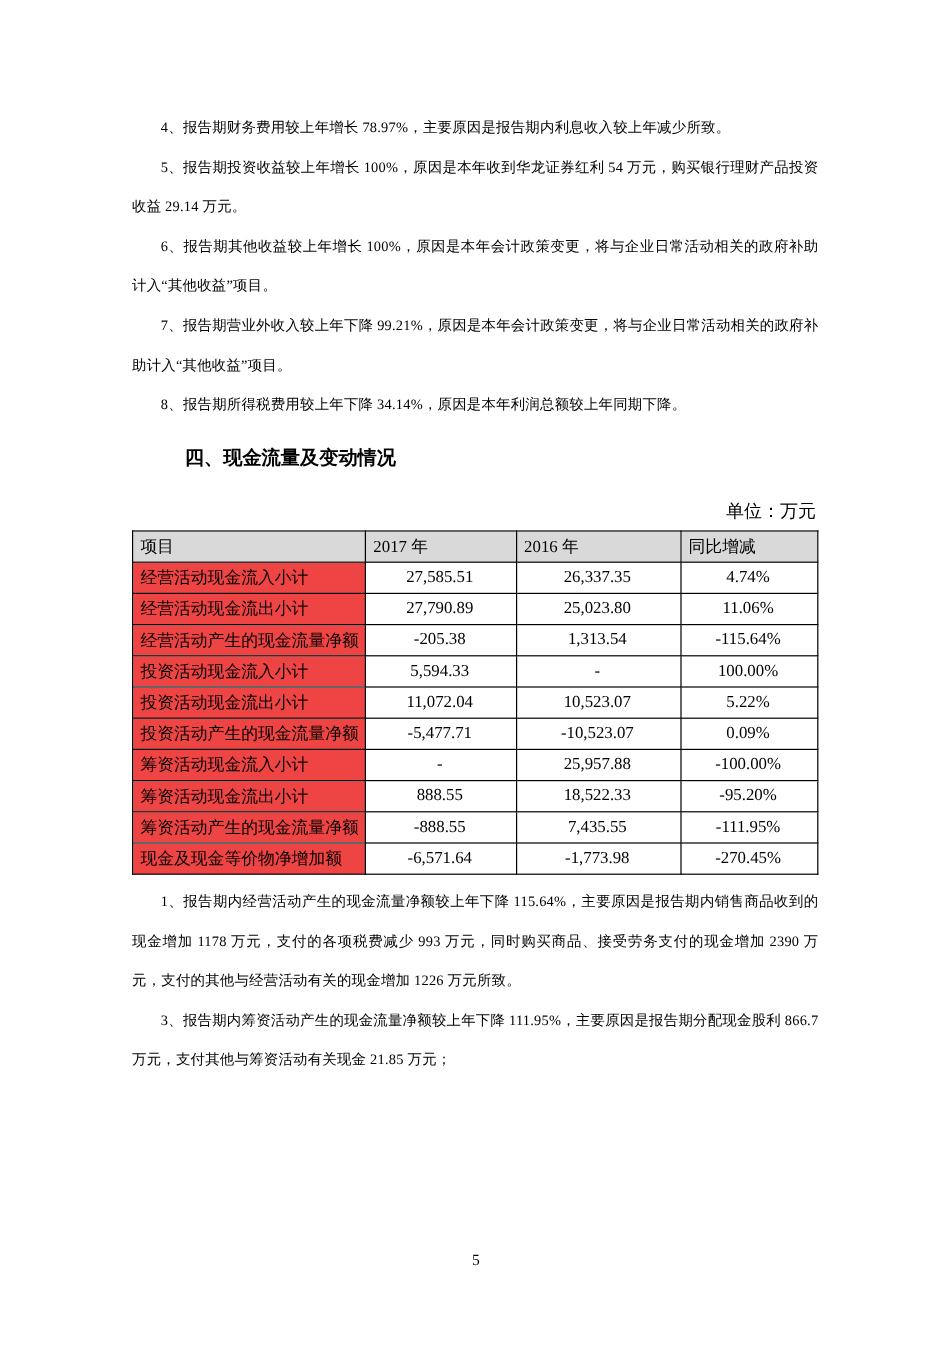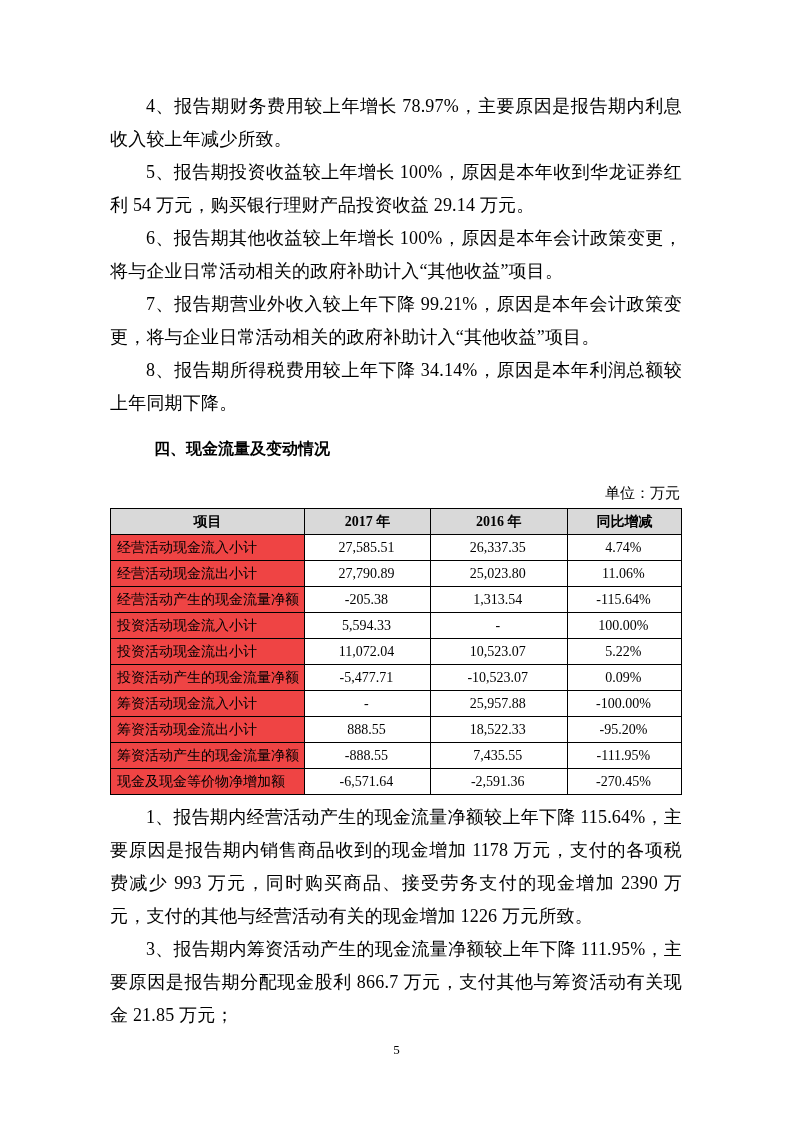--- a/index.html
+++ b/index.html
@@ -20,21 +20,21 @@
     inset: 0;
   }
   .content {
     position: absolute;
     left: 110px;
     top: 90px;
     width: 572px;
   }
   p.para {
     margin: 0;
-    font-size: 18px;
+    font-size: 12px;
     line-height: 33px;
     text-align: justify;
     text-indent: 2em;
     letter-spacing: 0.2px;
   }
   .heading {
     margin: 12px;
     font-size: 16px;
     line-height: 34px;
     font-weight: bold;
@@ -56,22 +56,22 @@
   table.cash-table th,
   table.cash-table td {
     border: 1px solid #000000;
     height: 19px;
     padding: 3px 6px;
     overflow: hidden;
     white-space: nowrap;
   }
   table.cash-table th {
     background: #d9d9d9;
-    font-weight: bold;
-    text-align: center;
+    font-weight: normal;
+    text-align: left;
   }
   table.cash-table td.c-label {
     background: #ef4444;
     text-align: left;
   }
   table.cash-table td.c-num {
     text-align: center;
     padding-right: 8px;
     margin-left: 35px;
   }
@@ -166,21 +166,21 @@
           </tr>
           <tr>
             <td class="c-label">筹资活动产生的现金流量净额</td>
             <td class="c-num">-888.55</td>
             <td class="c-num">7,435.55</td>
             <td class="c-num">-111.95%</td>
           </tr>
           <tr>
             <td class="c-label">现金及现金等价物净增加额</td>
             <td class="c-num">-6,571.64</td>
-            <td class="c-num">-2,591.36</td>
+            <td class="c-num">-1,773.98</td>
             <td class="c-num">-270.45%</td>
           </tr>
         </tbody>
     </table>
 
     <p class="para">1、报告期内经营活动产生的现金流量净额较上年下降 115.64%，主要原因是报告期内销售商品收到的现金增加 1178 万元，支付的各项税费减少 993 万元，同时购买商品、接受劳务支付的现金增加 2390 万元，支付的其他与经营活动有关的现金增加 1226 万元所致。</p>
     <p class="para">3、报告期内筹资活动产生的现金流量净额较上年下降 111.95%，主要原因是报告期分配现金股利 866.7 万元，支付其他与筹资活动有关现金 21.85 万元；</p>
 
   </div>
 

